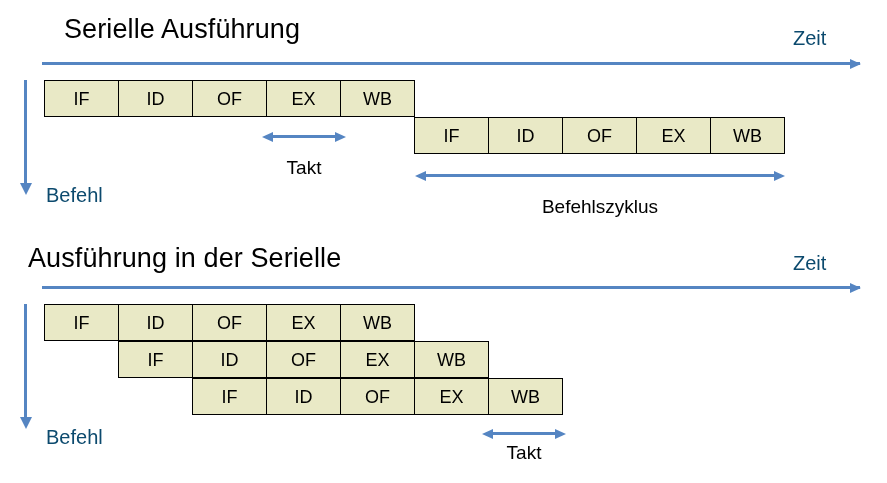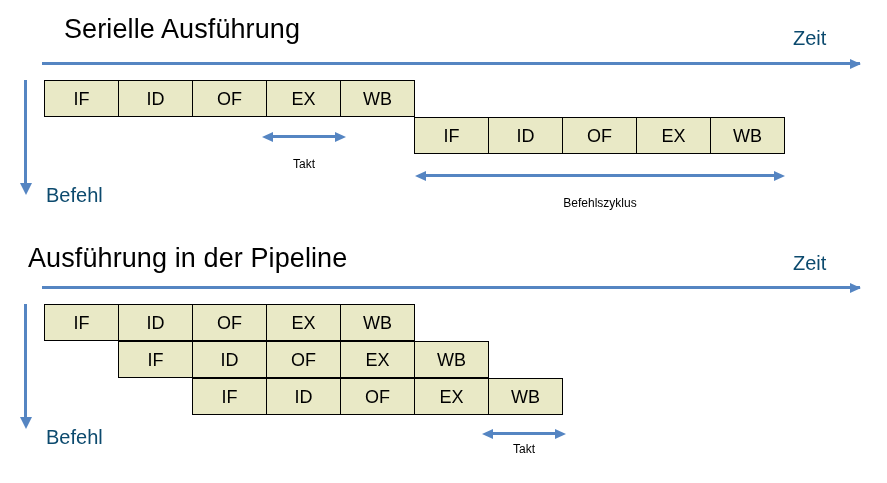--- a/index.html
+++ b/index.html
@@ -89,21 +89,21 @@
   }
   .axis-label {
     position: absolute;
     font-size: 20px;
     line-height: 1;
     white-space: nowrap;
     color: #0c4a6e;
   }
   .span-label {
     position: absolute;
-    font-size: 12px;
+    font-size: 19px;
     line-height: 1;
     white-space: nowrap;
     color: #000000;
     text-align: center;
   }
 </style>
 </head>
 <body>
 
 <div class="slide">
@@ -148,21 +148,21 @@
 
     <div class="h-arrow" style="left:424px; top:174px; width:352px;">
       <span class="head-l"></span>
       <span class="head-r"></span>
     </div>
     <div class="span-label" style="left:450px; top:197px; width:300px;">Befehlszyklus</div>
   </div>
 
   <div>
 
-    <div class="title" style="left:28px; top:245px;">Ausführung in der Pipeline</div>
+    <div class="title" style="left:28px; top:245px;">Ausführung in der Serielle</div>
 
     <div class="title-rule" style="left:42px; top:286px; width:818px;"></div>
 
     <div class="axis-label" style="left:793px; top:253px;">Zeit</div>
     <div class="h-arrow" style="left:42px; top:286px; width:810px;">
       <span class="head-r"></span>
     </div>
 
     <div class="v-arrow" style="left:24px; top:304px; height:115px;">
       <span class="head-d"></span>

